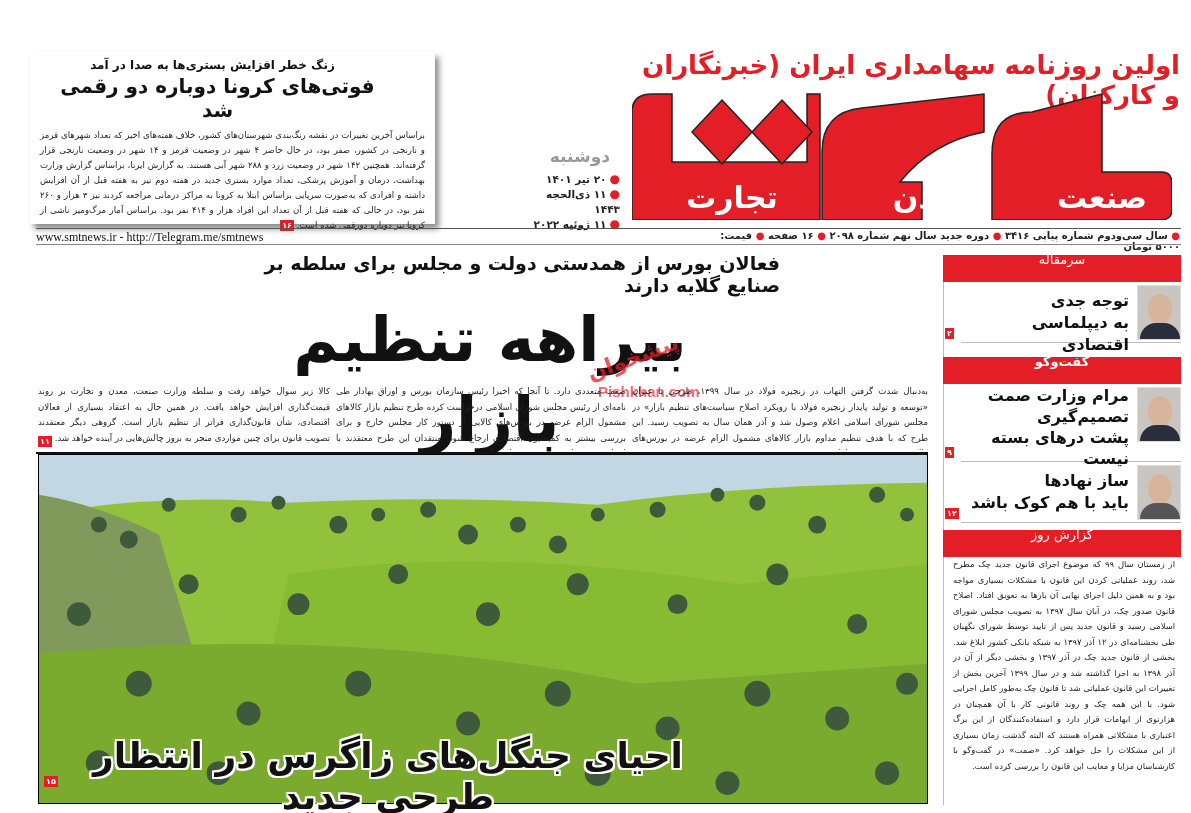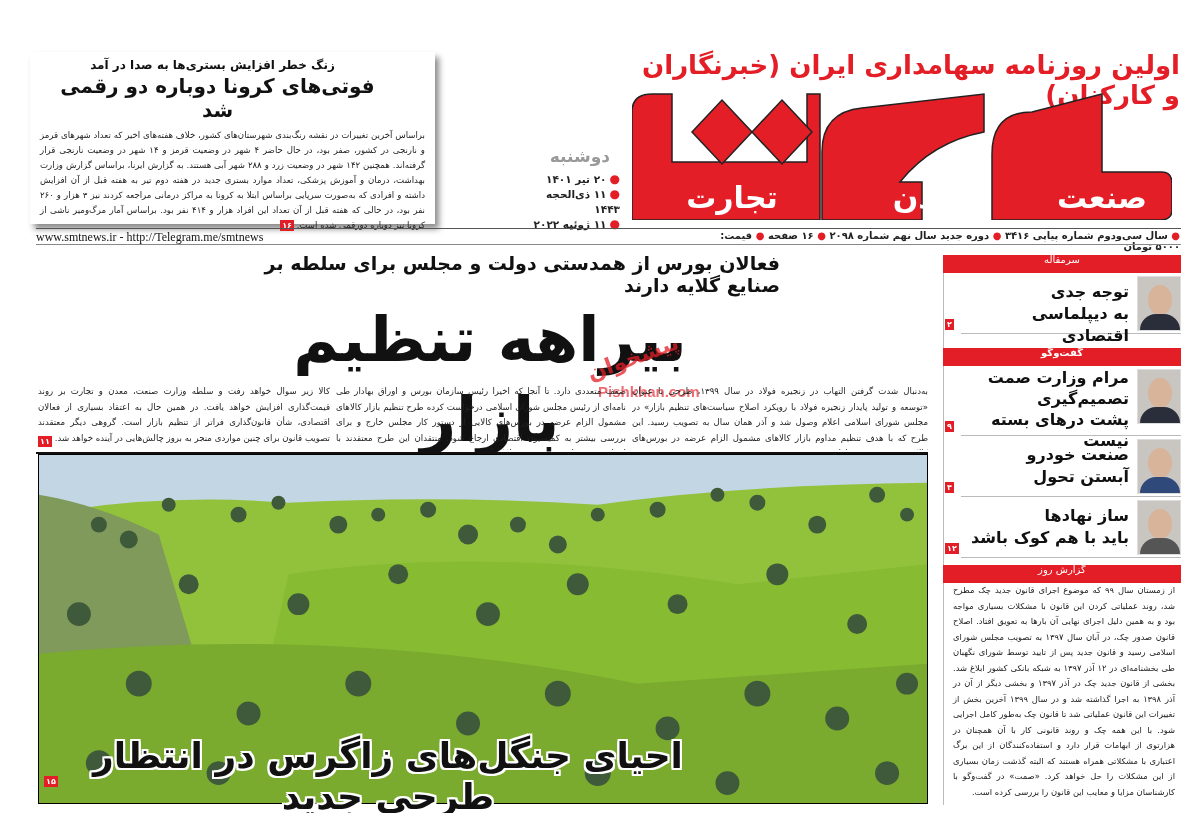--- a/index.html
+++ b/index.html
@@ -39,28 +39,28 @@
   .colrule { top: 452px; left: 36px; width: 892px; height: 2px; background: #111; }
 
   
   .photo { left: 38px; top: 454px; width: 890px; height: 350px; border: 1px solid #000; overflow: hidden; background: linear-gradient(#b5cde0 0%, #c7dae6 20%, #8fbf3a 30%, #7eb433 60%, #6a9b2b 100%); }
   .photo svg { position: absolute; left: 0; top: 0; width: 100%; height: 100%; }
   .photo-caption { left: 48px; top: 735px; width: 680px; direction: rtl; text-align: center; font-size: 36px; font-weight: bold; color: #111; -webkit-text-stroke: 0; text-shadow: 2px 0 #fff, -2px 0 #fff, 0 2px #fff, 0 -2px #fff, 2px 2px #fff, -2px -2px #fff, 2px -2px #fff, -2px 2px #fff; letter-spacing: -1px; }
   .photo-pg { left: 44px; top: 776px; text-align: center; }
 
   
   .sidebar { left: 943px; top: 255px; width: 238px; }
-  .sec-bar { background: #e41e26; color: #fff; font-size: 10px; text-align: center; height: 18px; line-height: 10px; direction: rtl; }
+  .sec-bar { background: #e41e26; color: #fff; font-size: 13px; text-align: center; height: 27px; line-height: 10px; direction: rtl; }
   .sb-item { position: relative; height: 61px; border-bottom: 1px solid #bbb; margin-left: 18px; direction: rtl; }
   .sb-photo { position: absolute; right: 0; top: 3px; width: 44px; height: 55px; background: #c9c5c0; border: 1px solid #ddd; }
   .sb-photo .face { position: absolute; left: 10px; top: 8px; width: 24px; height: 30px; border-radius: 50%; background: #d8b59a; }
   .sb-photo .suit { position: absolute; left: 2px; bottom: 0; width: 40px; height: 16px; border-radius: 18px 18px 0 0; background: #2a2e3a; }
   .sb-text { position: absolute; right: 52px; top: 8px; font-size: 16px; font-weight: bold; line-height: 22px; text-align: right; }
   .sb-pg { position: absolute; left: -16px; bottom: 3px; }
-  .sb-item.tall { height: 70px; text-decoration: underline; }
+  .sb-item.tall { height: 78px; text-decoration: underline; }
   .sb-item.tall .sb-text { top: 1px; line-height: 21px; }
   .report-head { direction: rtl; text-align: center; font-size: 17px; font-weight: bold; margin: 10px 0 8px; }
   .report-body { direction: rtl; text-align: justify; font-size: 8.4px; line-height: 15.5px; color: #222; padding: 0 6px 0 10px; }
   .report-pg { margin-top: 2px; }
   .sb-leftrule { position: absolute; left: 943px; top: 265px; width: 1px; height: 540px; background: #bbb; }
 </style>
 </head>
 <body>
 
 <div class="abs tagline">اولین روزنامه سهامداری ایران (خبرنگاران و کارکنان)</div>
@@ -202,31 +202,20 @@
     <div class="sb-text">
       <div>مرام وزارت صمت</div>
       <div>تصمیم‌گیری</div>
       <div>پشت درهای بسته نیست</div>
     </div>
     <span class="sb-pg pageno">۹</span>
   </div>
   <div class="sb-item">
     <div class="sb-photo">
         <div class="face"></div>
-        <div class="suit" style="background:#2f4a7a"></div>
-      </div>
-    <div class="sb-text">
-      <div>صنعت خودرو</div>
-      <div>آبستن تحول</div>
-    </div>
-    <span class="sb-pg pageno">۴</span>
-  </div>
-  <div class="sb-item">
-    <div class="sb-photo">
-        <div class="face"></div>
         <div class="suit" style="background:#555"></div>
       </div>
     <div class="sb-text">
       <div>ساز نهادها</div>
       <div>باید با هم کوک باشد</div>
     </div>
     <span class="sb-pg pageno">۱۲</span>
   </div>
 
   <div class="sec-bar" style="margin-top:7px;">گزارش روز</div>

